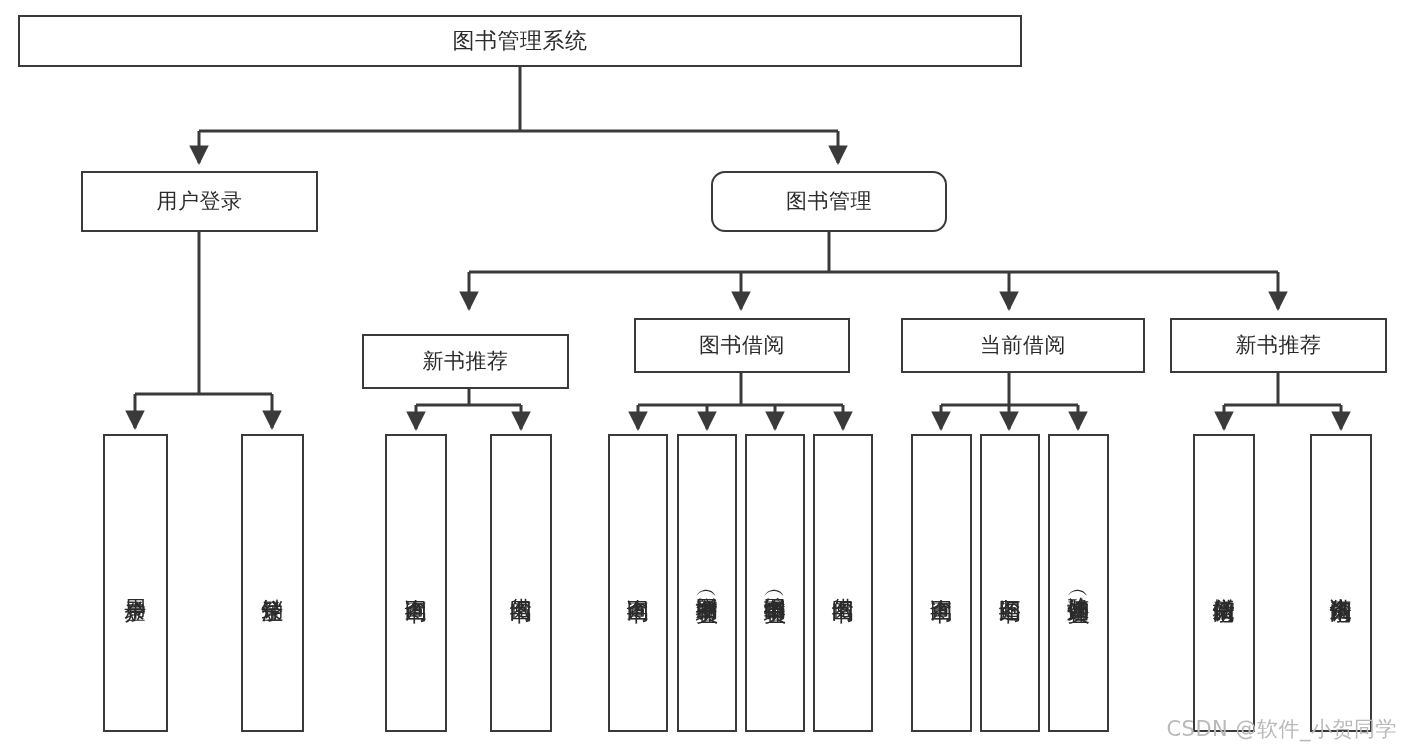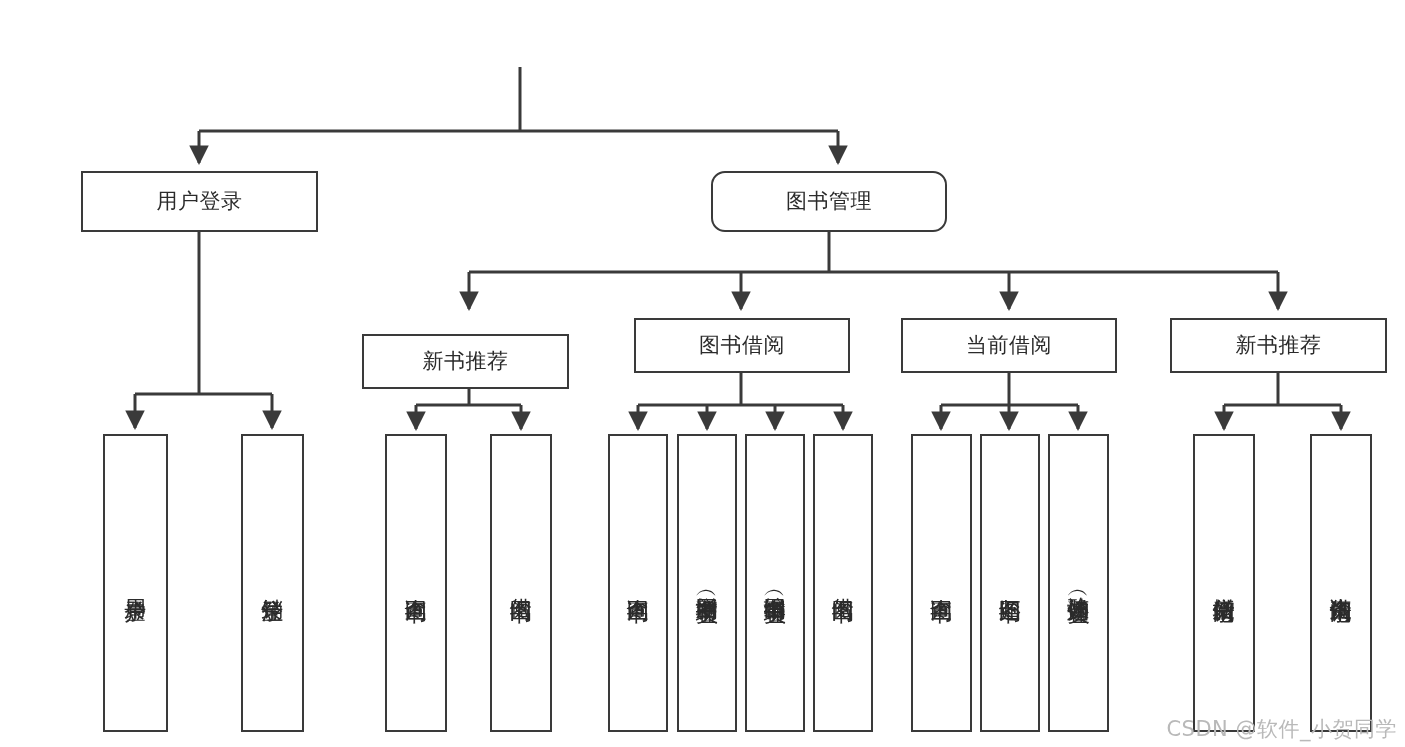--- a/index.html
+++ b/index.html
@@ -121,38 +121,41 @@
       <path d="M 1009 405 L 1009 429" marker-end="url(#arrow)"></path>
       <path d="M 1078 405 L 1078 429" marker-end="url(#arrow)"></path>
 
       <path d="M 1278 373 L 1278 405"></path>
       <path d="M 1224 405 L 1341 405"></path>
       <path d="M 1224 405 L 1224 429" marker-end="url(#arrow)"></path>
       <path d="M 1341 405 L 1341 429" marker-end="url(#arrow)"></path>
     </g>
   </svg>
 
+  <div class="node root" style="left:18px; top:15px; width:1004px; height:52px;">
+    <span class="label">图书管理系统</span>
+  </div>
 
   <div class="node horiz" style="left:81px; top:171px; width:237px; height:61px;">
     <span class="label">用户登录</span>
   </div>
 
   <div class="node horiz" style="left:711px; top:171px; width:236px; height:61px;border-radius:14px;">
     <span class="label">图书管理</span>
   </div>
 
   <div class="node horiz" style="left:362px; top:334px; width:207px; height:55px;align-items:center;">
     <span class="label">新书推荐</span>
   </div>
 
   <div class="node horiz" style="left:634px; top:318px; width:216px; height:55px;">
     <span class="label">图书借阅</span>
   </div>
 
-  <div class="node horiz" style="left:901px; top:318px; width:216px; height:55px;">
+  <div class="node horiz" style="left:901px; top:318px; width:244px; height:55px;">
     <span class="label">当前借阅</span>
   </div>
 
   <div class="node horiz" style="left:1170px; top:318px; width:217px; height:55px;">
     <span class="label">新书推荐</span>
   </div>
 
   <div class="node leaf" style="left:103px; top:434px; width:65px; height:298px;">
     <span class="label">用户登录</span>
   </div>

